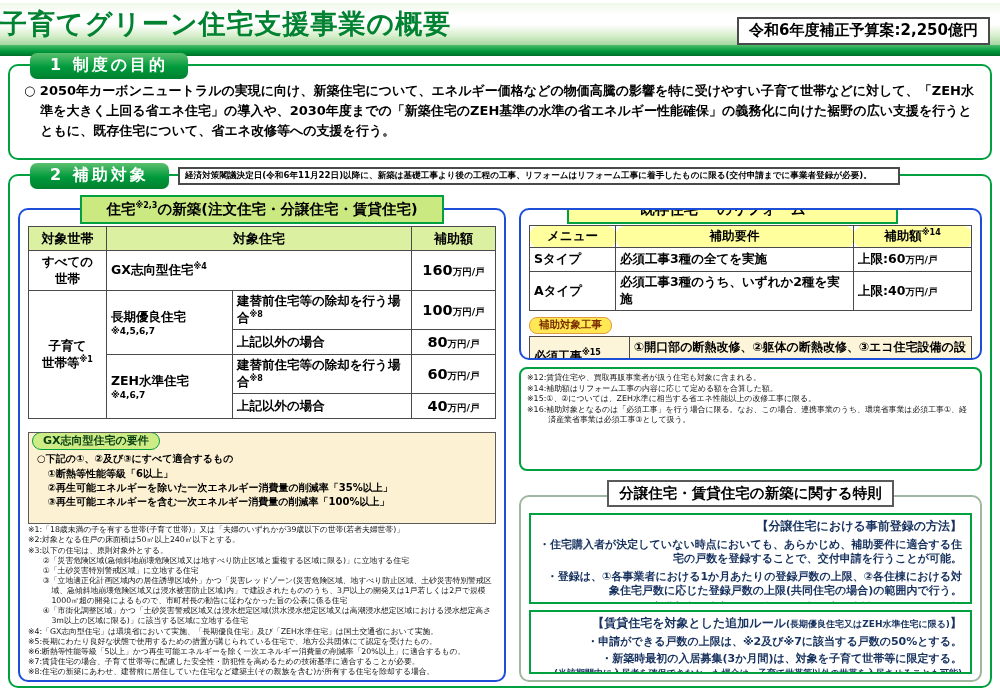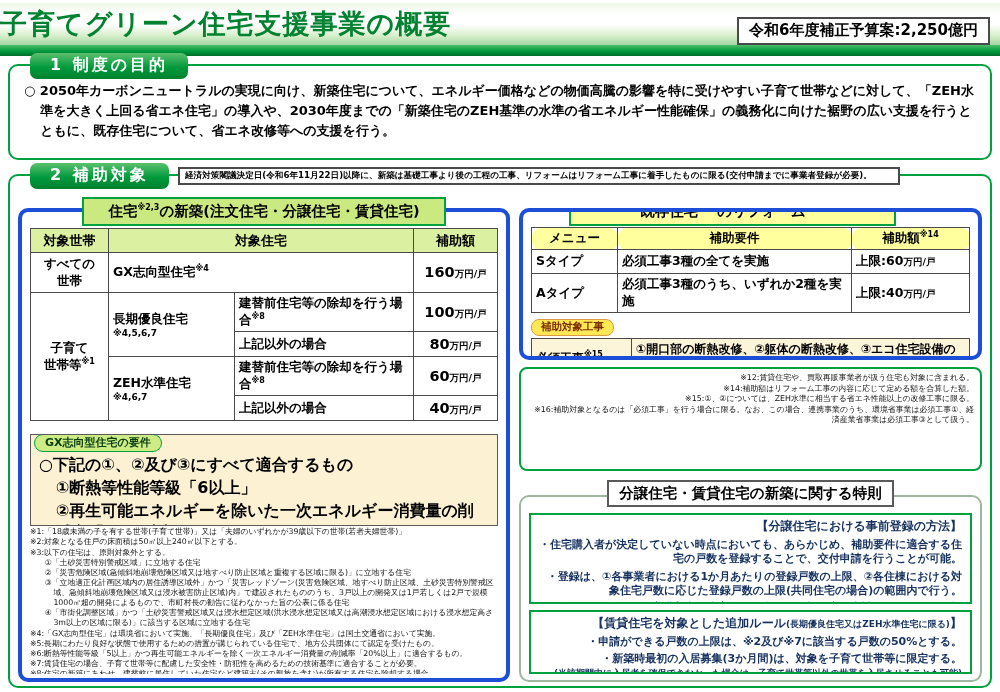--- a/index.html
+++ b/index.html
@@ -29,21 +29,21 @@
 
   .sec2 { margin-top: 14px; height: 514px; padding: 8px 8px 8px; }
   .sec2-note { position: absolute; top: -9px; left: 168px; right: 90px; z-index: 2;
     background: #fff; border: 2px solid #4a4a4a; font-size: 8.6px; font-weight: 700;
     padding: 1px 5px; white-space: nowrap; overflow: hidden; }
 
   .columns { display: flex; gap: 14px; margin-top: 24px; height: 474px; }
   .col-left { width: 487px; flex: none; display: flex; }
   .col-right { flex: 1; display: flex; flex-direction: column; min-width: 0; }
 
-  .box { position: relative; border: 4px solid #1d4ed8; border-radius: 10px; background: #fff; }
+  .box { position: relative; border: 2px solid #1d4ed8; border-radius: 10px; background: #fff; }
   .box-pill { position: absolute; top: -15px; z-index: 2; text-align: center; font-weight: 800;
     font-size: 14.5px; border: 2px solid #00a13e; padding: 3px 4px; background: #cbe981; }
   .new-pill { left: 60px; right: 60px; }
   .yellow-pill { left: 46px; right: 82px; background: #ffff9e; }
   .sup { font-size: 8px; vertical-align: super; font-weight: 700; }
 
   
   .tbl { width: 100%; border-collapse: collapse; table-layout: fixed; }
   .tbl th, .tbl td { border: 1.5px solid #4a4a4a; font-weight: 700; padding: 2px 4px; overflow: hidden; margin-top: 15px; }
   .new-box { flex: 1; padding: 16px 8px 4px; display: flex; flex-direction: column; }
@@ -57,41 +57,41 @@
   .amt .num { font-size: 14.5px; }
   .amt .unit { font-size: 9.5px; }
   .cell-sub { font-size: 9px; font-weight: 700; }
 
   
   .gx-box { position: relative; margin-top: 13px; height: 92px; overflow: hidden;
     border: 1.5px solid #5a5a5a; background: #fcf1d3; padding: 9px 8px 4px; }
   .gx-label { position: absolute; top: -1px; left: 3px; background: #cdec85;
     border: 1.5px solid #00a13e; border-radius: 9px; font-size: 11px; font-weight: 800;
     color: #083d12; padding: 0 10px 1px; }
-  .gx-body { margin-top: 10px; font-size: 16px; font-weight: 700; line-height: 1.42; }
+  .gx-body { margin-top: 10px; font-size: 10px; font-weight: 700; line-height: 1.42; }
   .gx-item { padding-left: 1.05em; }
 
   
   .notes { margin-top: 1px; flex: 1; overflow: hidden; font-size: 7.8px; line-height: 1.3; color: #111; }
   .note { padding-left: 2.5em; text-indent: -2.5em; }
   .note-sub { margin-left: 1.9em; padding-left: 1.1em; text-indent: -1.1em; }
 
   
   .reform-box { height: 152px; flex: none; padding: 15px 8px 4px; overflow: hidden; }
   .reform-tbl th { background: #ffff9e; font-size: 12.5px; height: 22px; border-radius: 9px; }
   .reform-tbl td { font-size: 12.5px; height: 24px; }
   .amt2 { white-space: nowrap; padding-left: 8px; }
   .amt2 .unit { font-size: 9.5px; }
   .work-label { display: inline-block; margin: 6px 0 2px; background: #ffe854;
     border: 1.5px solid #df9b3f; border-radius: 8px; color: #7c2d00; font-size: 10.5px;
     font-weight: 800; padding: 0 9px 1px; }
   .work-tbl td { background: #fdf5da; font-size: 12px; height: 23px; }
 
   .notes-box { margin-top: 7px; height: 104px; overflow: hidden; border: 2px solid #00a13e;
-    border-radius: 8px; padding: 4px 6px; font-size: 7.9px; line-height: 1.33; color: #111; text-align: right; }
+    border-radius: 8px; padding: 4px 6px; font-size: 7.9px; line-height: 1.33; color: #111; }
   .notes-box .note { padding-left: 2.7em; text-indent: -2.7em; }
   .u { text-decoration: underline; }
 
   
   .special-title { position: relative; z-index: 2; margin: 9px auto 0; width: 62%;
     background: #fff; border: 2px solid #5a5a5a; text-align: center; font-size: 14.5px;
     font-weight: 800; padding: 2px 0; }
   .special-outer { flex: 1; margin-top: -12px; border: 2px solid #9fb7a0; border-radius: 10px;
     padding: 16px 8px 6px; display: flex; flex-direction: column; gap: 6px; overflow: hidden; text-align: right; }
   .sp-box { border: 2px solid #00a13e; background: #fff; padding: 3px 8px 4px;
@@ -191,22 +191,22 @@
               <div class="gx-item">①断熱等性能等級「6以上」</div>
               <div class="gx-item">②再生可能エネルギーを除いた一次エネルギー消費量の削減率「35%以上」</div>
               <div class="gx-item"><span>③再生可能エネルギーを含む一次エネルギー消費量の削減率「100%以上」</span></div>
             </div>
           </div>
 
           <div class="notes">
             <div class="note">※1:「18歳未満の子を有する世帯(子育て世帯)」又は「夫婦のいずれかが39歳以下の世帯(若者夫婦世帯)」</div>
             <div class="note">※2:対象となる住戸の床面積は50㎡以上240㎡以下とする。</div>
             <div class="note">※3:以下の住宅は、原則対象外とする。</div>
+            <div class="note-sub">②「災害危険区域(急傾斜地崩壊危険区域又は地すべり防止区域と重複する区域に限る)」に立地する住宅</div>
             <div class="note-sub">①「土砂災害特別警戒区域」に立地する住宅</div>
-            <div class="note-sub">②「災害危険区域(急傾斜地崩壊危険区域又は地すべり防止区域と重複する区域に限る)」に立地する住宅</div>
             <div class="note-sub">③「立地適正化計画区域内の居住誘導区域外」かつ「災害レッドゾーン(災害危険区域、地すべり防止区域、土砂災害特別警戒区域、急傾斜地崩壊危険区域又は浸水被害防止区域)内」で建設されたもののうち、3戸以上の開発又は1戸若しくは2戸で規模1000㎡超の開発によるもので、市町村長の勧告に従わなかった旨の公表に係る住宅</div>
             <div class="note-sub">④「市街化調整区域」かつ「土砂災害警戒区域又は浸水想定区域(洪水浸水想定区域又は高潮浸水想定区域における浸水想定高さ3m以上の区域に限る)」に該当する区域に立地する住宅</div>
             <div class="note">※4:「GX志向型住宅」は環境省において実施、「長期優良住宅」及び「ZEH水準住宅」は国土交通省において実施。</div>
             <div class="note">※5:長期にわたり良好な状態で使用するための措置が講じられている住宅で、地方公共団体にて認定を受けたもの。</div>
             <div class="note">※6:断熱等性能等級「5以上」かつ再生可能エネルギーを除く一次エネルギー消費量の削減率「20%以上」に適合するもの。</div>
             <div class="note">※7:賃貸住宅の場合、子育て世帯等に配慮した安全性・防犯性を高めるための技術基準に適合することが必要。</div>
             <div class="note">※8:住宅の新築にあわせ、建替前に居住していた住宅など建築主(その親族を含む)が所有する住宅を除却する場合。</div>
 
           </div>
         </div>

